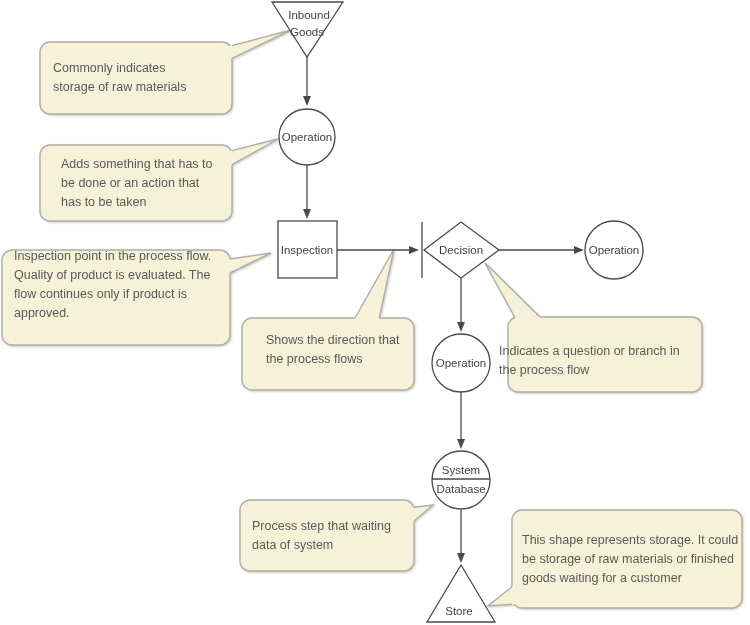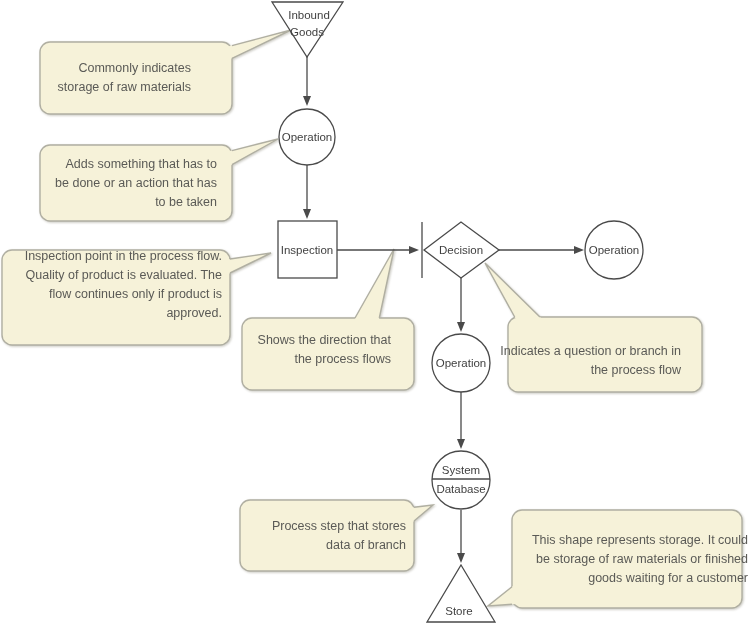--- a/index.html
+++ b/index.html
@@ -1,21 +1,21 @@
 <!DOCTYPE html>
 <html style="--background: #ffffff; --shape-fill: #ffffff; --shape-stroke: #4a4a4a; --shape-text: #3f3f3f; --connector: #4a4a4a; --callout-fill: #f6f2d9; --callout-border: #b0afa2; --callout-text: #5a5a56;"><head>
 <meta charset="utf-8">
 <style>
   html,body{margin:0;padding:0;}
   body{
     width:750px;height:625px;overflow:hidden;
     background:var(--background,#fff);
     font-family:"Liberation Sans", sans-serif;
   }
-  .stage{position:relative;width:750px;height:625px;text-align:right;}
+  .stage{position:relative;width:750px;height:625px;}
   .stage svg{position:absolute;left:0;top:0;}
 
   .shape{fill:var(--shape-fill,#fff);stroke:var(--shape-stroke,#4a4a4a);stroke-width:1.3px;}
   .connector{stroke:var(--connector,#4a4a4a);stroke-width:1.3px;fill:none;}
   .arrowhead{fill:var(--connector,#4a4a4a);stroke:none;}
   .label{
     fill:var(--shape-text,#3f3f3f);font-size:11.5px;text-anchor:middle;
     font-family:"Liberation Sans", sans-serif;
   }
 
@@ -141,24 +141,24 @@
     </g>
 
     <g>
       <polygon class="shape" points="461,565 495,622 427,622"></polygon>
       <text class="label" x="459" y="615">Store</text>
     </g>
   </svg>
 
   <div class="callout-text" style="left:40px;top:42px;width:160px;height:72px;padding:0 9px 0 13px;">Commonly indicates storage of raw materials</div>
 
-  <div class="callout-text" style="left:40px;top:145px;width:185px;height:76px;padding:0 8px 0 13px;">Adds something that has to be done or an action that has to be taken</div>
+  <div class="callout-text" style="left:40px;top:145px;width:185px;height:76px;padding:0 8px 0 21px;">Adds something that has to be done or an action that has to be taken</div>
 
   <div class="callout-text" style="left:2px;top:250px;width:228px;height:70px;padding:0 8px 0 12px;">Inspection point in the process flow. Quality of product is evaluated. The flow continues only if product is approved.</div>
 
-  <div class="callout-text" style="left:227px;top:318px;width:172px;height:64px;padding:0 8px 0 24px;">Shows the direction that the process flows</div>
+  <div class="callout-text" style="left:242px;top:318px;width:172px;height:64px;padding:0 8px 0 24px;">Shows the direction that the process flows</div>
 
   <div class="callout-text" style="left:490px;top:317px;width:197px;height:75px;padding:12px 6px 0 9px;">Indicates a question or branch in the process flow</div>
 
-  <div class="callout-text" style="left:240px;top:500px;width:174px;height:71px;padding:0 8px 0 12px;">Process step that stores data of branch</div>
+  <div class="callout-text" style="left:240px;top:500px;width:174px;height:71px;padding:0 8px 0 12px;">Process step that waiting data of system</div>
 
   <div class="callout-text" style="left:512px;top:510px;width:242px;height:98px;padding:0 6px 0 10px;">This shape represents storage. It could be storage of raw materials or finished goods waiting for a customer</div>
 </div>
 
 </body></html>

